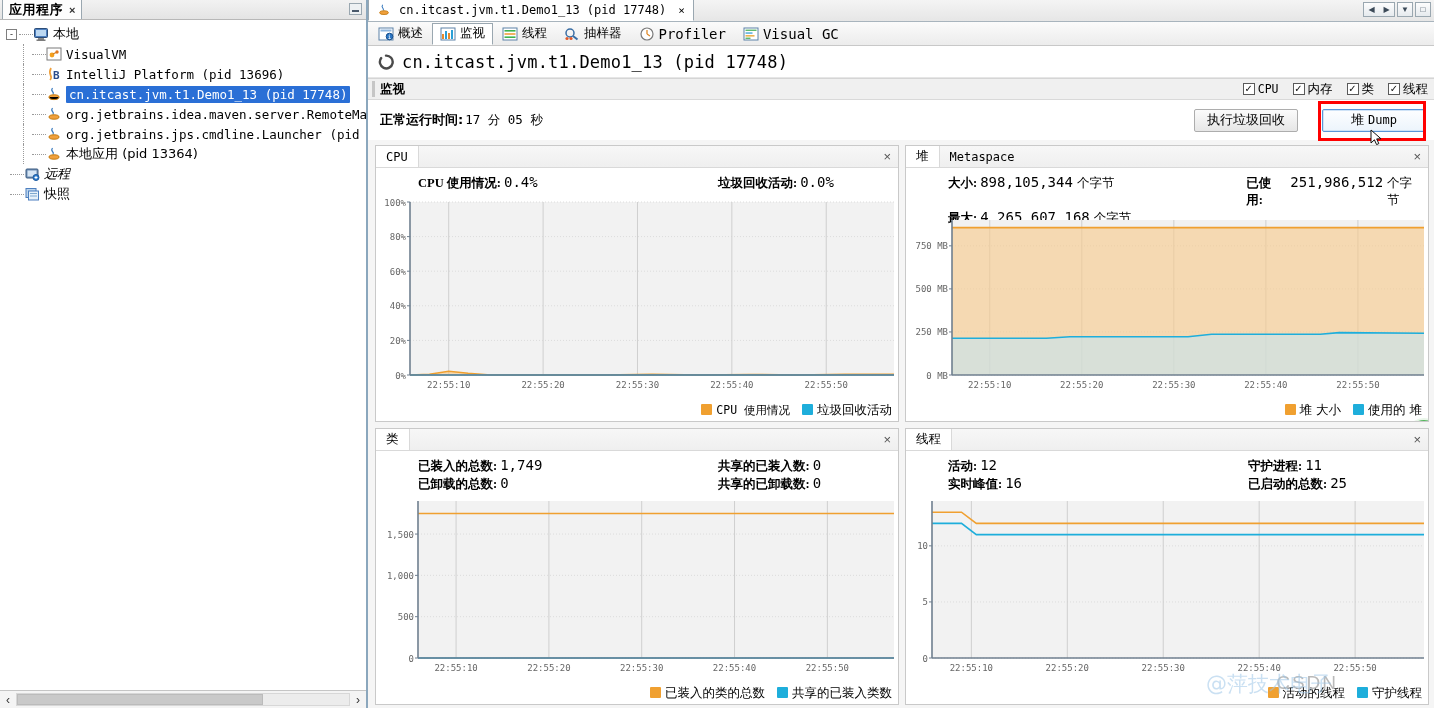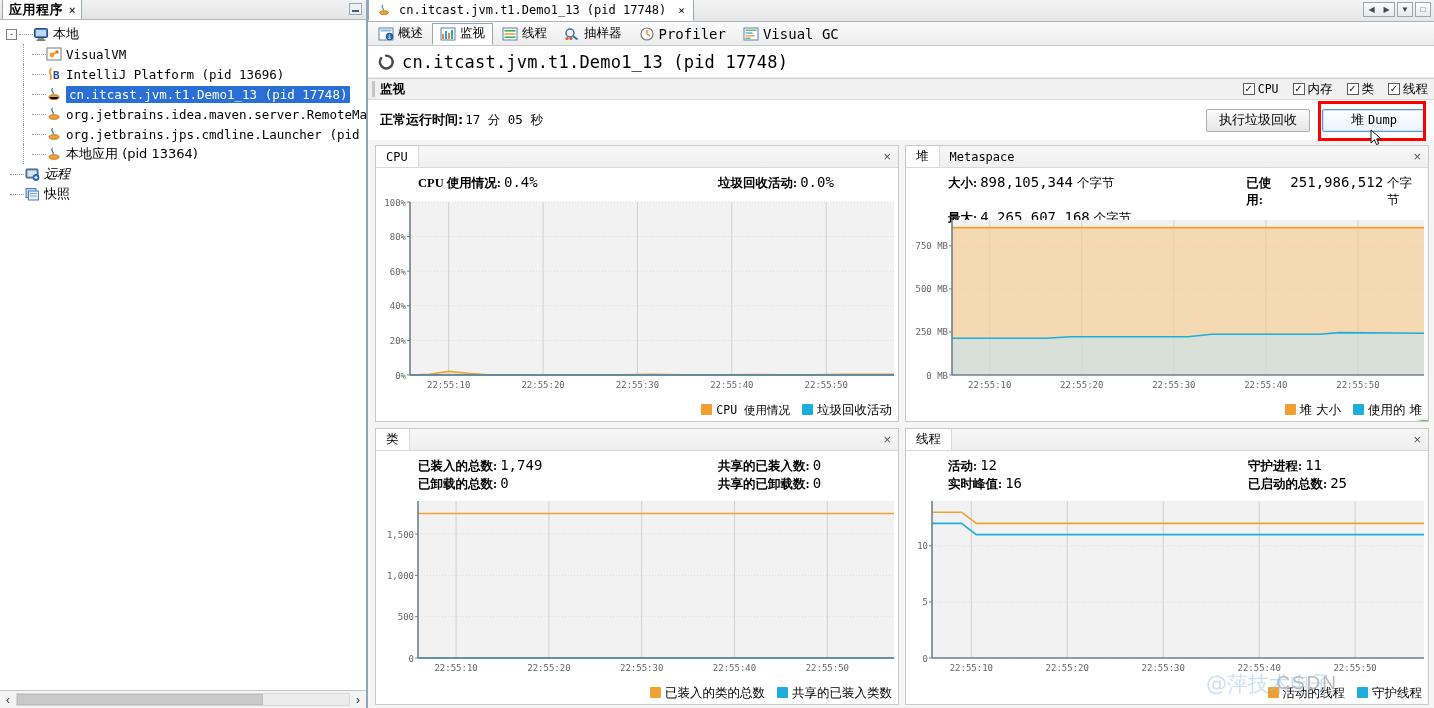--- a/index.html
+++ b/index.html
@@ -153,21 +153,21 @@
   }
   .chk .cl { font-family: "DejaVu Sans", sans-serif; }
   .chk .cl.mono { font-family: "DejaVu Sans Mono", monospace; font-size: 11.5px; }
 
   .uptime-row {
     height: 40px; background: #fff; display: flex; align-items: center;
     padding-left: 12px; position: relative;
   }
   .uptime-label { font-weight: bold; font-family: "DejaVu Sans", sans-serif; font-size: 13px; }
   .uptime-value { font-family: "DejaVu Sans Mono", monospace; font-size: 12.5px; margin-left: 2px; }
-  .btn-area { position: absolute; right: 8px; display: flex; align-items: center; gap: 12px; }
+  .btn-area { position: absolute; right: 8px; display: flex; align-items: center; gap: 24px; }
   .btn {
     height: 23px; min-width: 104px; padding: 0 10px;
     background: linear-gradient(#fbfbfb, #e6e6e6);
     border: 1px solid #adadad; border-radius: 2px;
     display: flex; align-items: center; justify-content: center;
     font-family: "DejaVu Sans", sans-serif; font-size: 13px;
   }
   .btn.primary {
     border: 1px solid #5a96d8;
     background: linear-gradient(#fdfeff, #ecf4fc);

